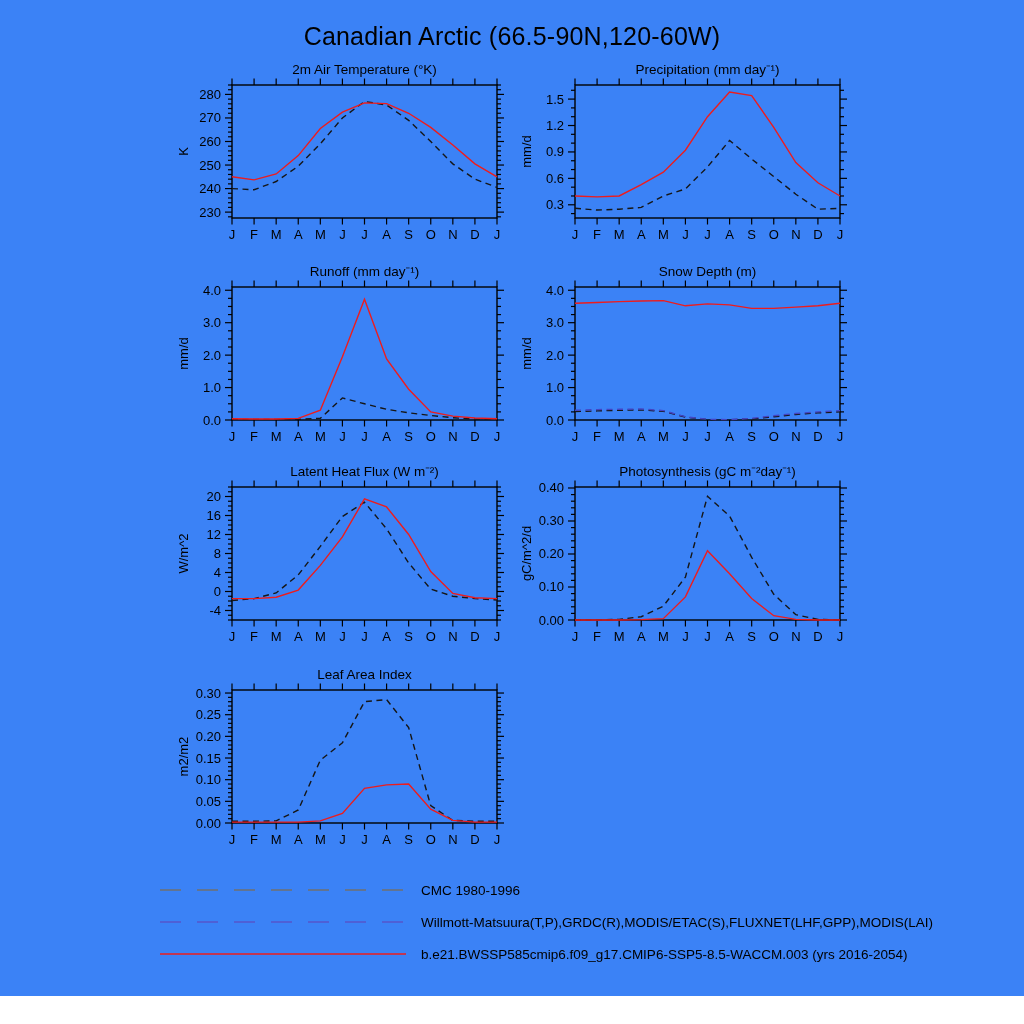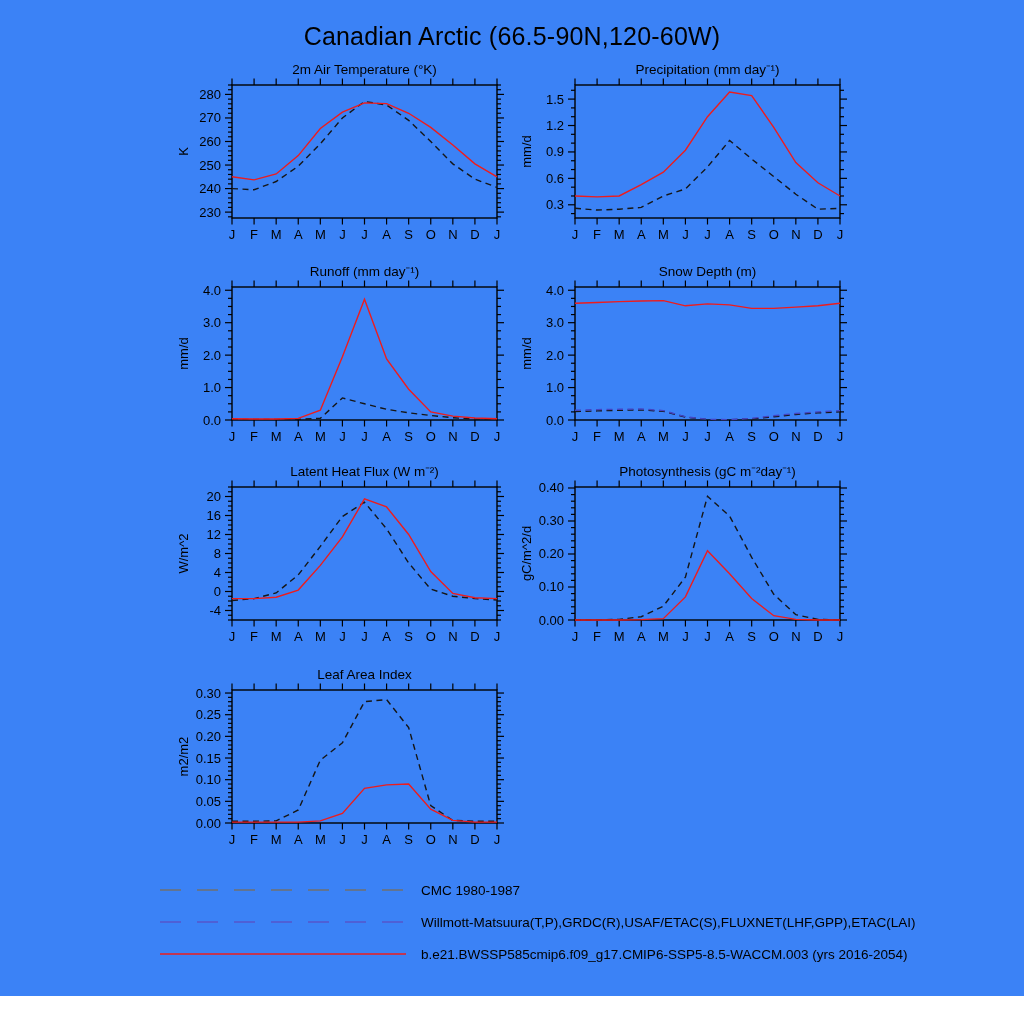--- a/index.html
+++ b/index.html
@@ -706,27 +706,27 @@
       <text class="t-ptitle" x="204.5" y="15" text-anchor="middle">Leaf Area Index</text>
       <polyline points="72.00,157.27 94.08,157.27 116.17,156.83 138.25,146.00 160.33,96.18 182.42,78.85 204.50,37.70 226.58,35.53 248.67,63.69 270.75,141.67 292.83,156.40 314.92,157.27 337.00,157.27" fill="none" stroke="#161616" stroke-width="1.4" stroke-dasharray="6 4.5"></polyline>
       <polyline points="72.00,158.13 94.08,158.13 116.17,158.13 138.25,158.13 160.33,156.83 182.42,149.47 204.50,124.34 226.58,120.88 248.67,120.01 270.75,145.14 292.83,156.40 314.92,158.13 337.00,158.13" fill="none" stroke="#ee1c1c" stroke-width="1.4"></polyline>
     </svg>
 
   <div class="legend">
     <div class="legend-row">
       <svg class="legend-sample" width="250" height="8">
           <line x1="2" y1="4" x2="248" y2="4" stroke="#707070" stroke-width="1.6" stroke-dasharray="21 16"></line>
         </svg>
-      <span class="legend-label">CMC 1980-1987</span>
+      <span class="legend-label">CMC 1980-1996</span>
     </div>
     <div class="legend-row">
       <svg class="legend-sample" width="250" height="8">
           <line x1="2" y1="4" x2="248" y2="4" stroke="#5555cc" stroke-width="1.6" stroke-dasharray="21 16"></line>
         </svg>
-      <span class="legend-label">Willmott-Matsuura(T,P),GRDC(R),USAF/ETAC(S),FLUXNET(LHF,GPP),ETAC(LAI)</span>
+      <span class="legend-label">Willmott-Matsuura(T,P),GRDC(R),MODIS/ETAC(S),FLUXNET(LHF,GPP),MODIS(LAI)</span>
     </div>
     <div class="legend-row">
       <svg class="legend-sample" width="250" height="8">
           <line x1="2" y1="4" x2="248" y2="4" stroke="#ee1c1c" stroke-width="1.6"></line>
         </svg>
       <span class="legend-label">b.e21.BWSSP585cmip6.f09_g17.CMIP6-SSP5-8.5-WACCM.003 (yrs 2016-2054)</span>
     </div>
   </div>
 </div>
 

